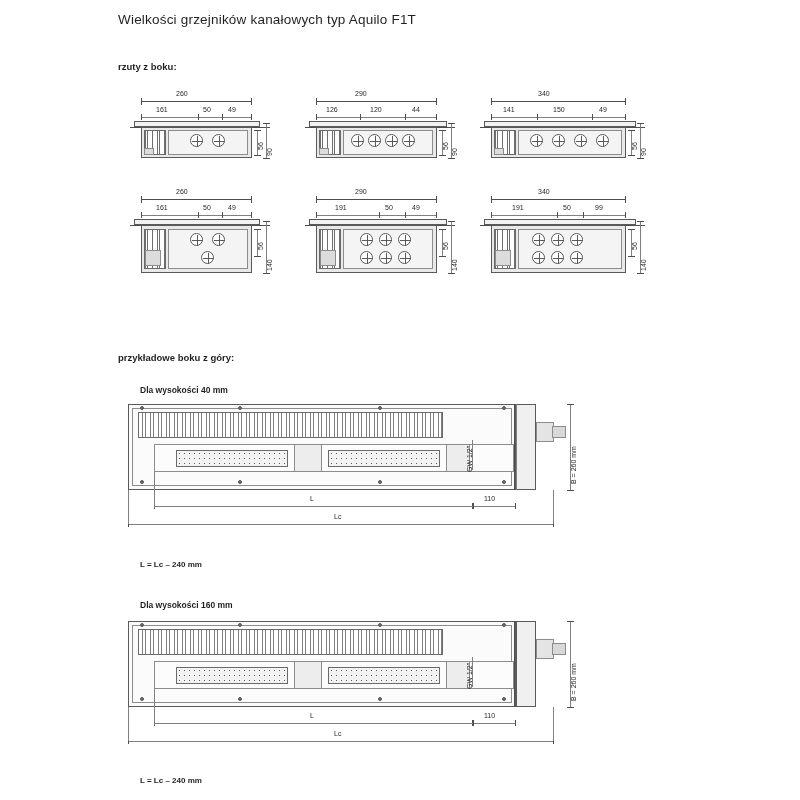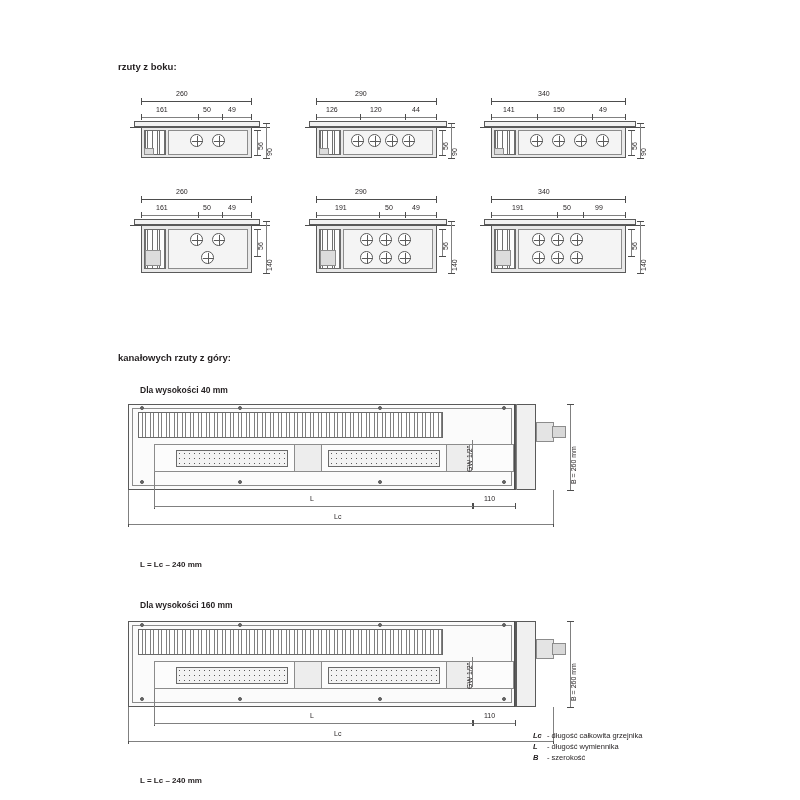--- a/index.html
+++ b/index.html
@@ -124,20 +124,21 @@
     line-height: 11px;
   }
   .legend .lg-row { white-space: nowrap; }
   .legend .lg-key { font-weight: bold; font-style: italic; display: inline-block; width: 14px; }
 </style>
 </head>
 <body>
 
 <div class="page">
 
+  <div class="title">Wielkości grzejników kanałowych typ Aquilo F1T</div>
 
   <div class="section-label" style="left:118px; top:61px;">rzuty z boku:</div>
 
   <div class="blk" style="left:130px; top:90px; width:140px; height:80px;">
 
     <div class="dimtxt" style="left:46px; top:0px;">260</div>
     <div class="ln-h" style="left:11px; top:11px; width:111px;"></div>
     <div class="tick" style="left:11px; top:8px; width:1px; height:7px;"></div>
     <div class="tick" style="left:121px; top:8px; width:1px; height:7px;"></div>
 
@@ -444,21 +445,21 @@
     <div class="tick" style="left:148px; top:41px; width:7px; height:1px;"></div>
     <div class="tick" style="left:148px; top:68px; width:7px; height:1px;"></div>
     <div class="dimtxt v" style="left:151px; top:62px;">56</div>
 
     <div class="ln-v thin" style="left:160px; top:33px; height:52px;"></div>
     <div class="tick" style="left:157px; top:33px; width:7px; height:1px;"></div>
     <div class="tick" style="left:157px; top:85px; width:7px; height:1px;"></div>
     <div class="dimtxt v" style="left:160px; top:83px;">140</div>
   </div>
 
-  <div class="section-label" style="left:118px; top:352px;">kanałowych rzuty z góry:</div>
+  <div class="section-label" style="left:118px; top:352px;">przykładowe boku z góry:</div>
 
   <div class="sub-label" style="left:140px; top:385px;">Dla wysokości 40 mm</div>
 
   <div class="blk" style="left:118px; top:400px; width:560px; height:150px;">
 
     <div class="box" style="left:10px; top:4px; width:388px; height:86px; background:#fbfbfb;"></div>
     <div class="box light" style="left:14px; top:8px; width:380px; height:78px;"></div>
 
     <div class="box" style="left:398px; top:4px; width:20px; height:86px; background:#f0f0f0;"></div>
     <div class="box light" style="left:418px; top:22px; width:18px; height:20px; background:#e4e4e4;"></div>
@@ -566,25 +567,14 @@
     <div class="tick" style="left:435px; top:121px; width:1px; height:6px;"></div>
     <div class="dimtxt" style="left:216px; top:113px;">Lc</div>
 
     <div class="ln-v thin" style="left:10px; top:90px; height:34px;"></div>
     <div class="ln-v thin" style="left:36px; top:72px; height:36px;"></div>
     <div class="ln-v thin" style="left:435px; top:90px; height:34px;"></div>
   </div>
 
   <div class="note" style="left:140px; top:776px;">L = Lc – 240 mm</div>
 
-  <div class="legend" style="left:533px; top:730px;">
-    <div class="lg-row">
-      <span class="lg-key">Lc</span><span>- długość całkowita grzejnika</span>
-    </div>
-    <div class="lg-row">
-      <span class="lg-key">L</span><span>- długość wymiennika</span>
-    </div>
-    <div class="lg-row">
-      <span class="lg-key">B</span><span>- szerokość</span>
-    </div>
-  </div>
 
 </div>
 
 </body></html>

